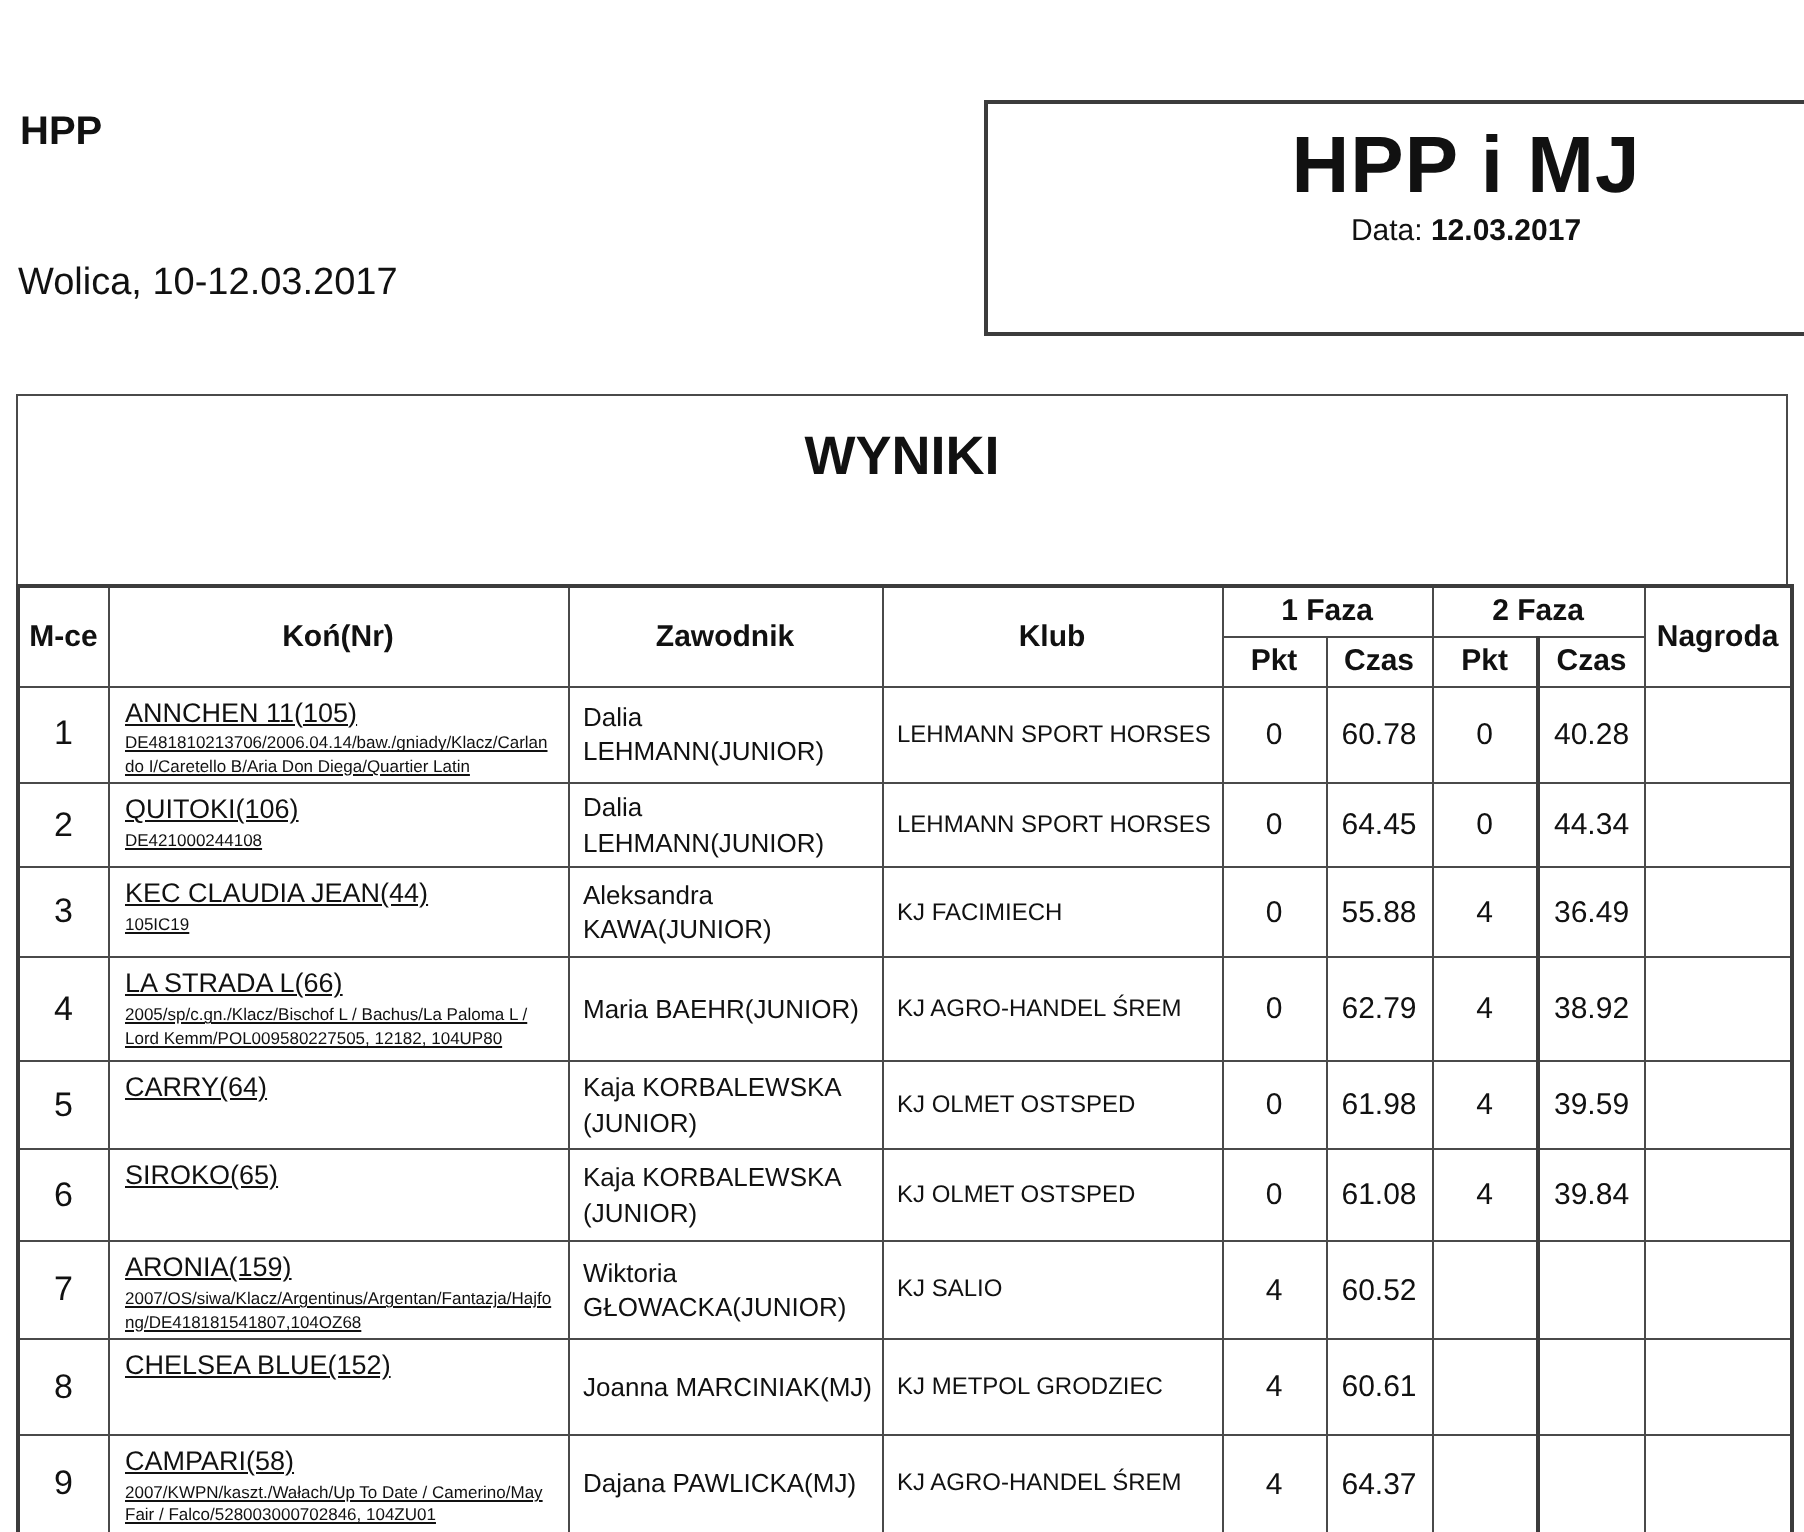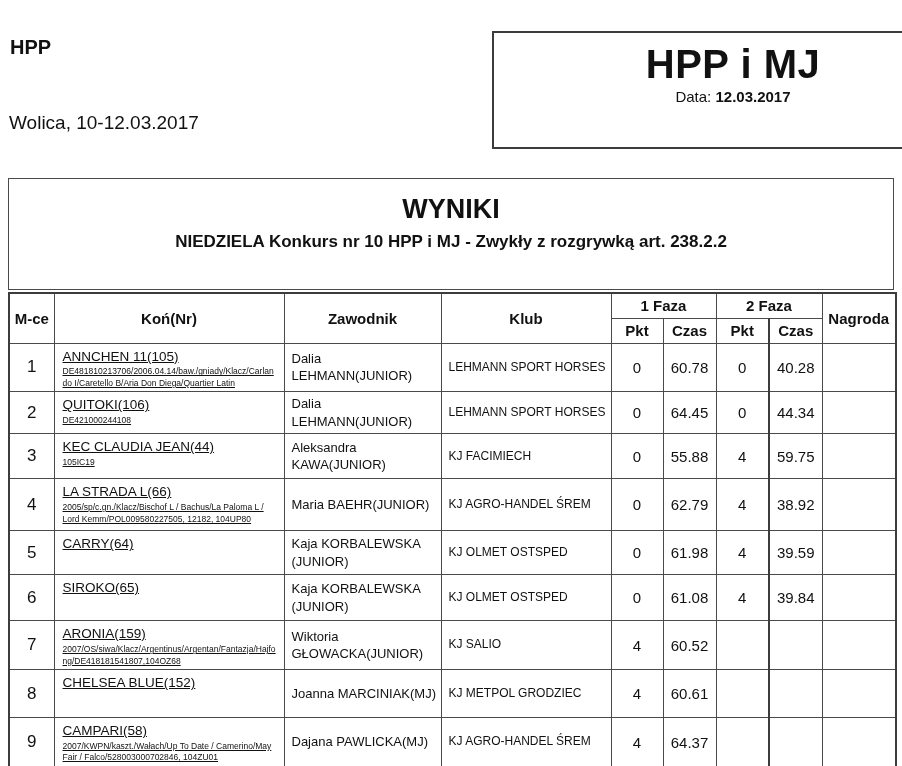--- a/index.html
+++ b/index.html
@@ -3,21 +3,21 @@
 <meta charset="utf-8">
 <style>
   * { margin: 0; padding: 0; box-sizing: border-box; }
   html, body {
     width: 902px; height: 766px;
     background: #ffffff;
     overflow: hidden;
     font-family: "Liberation Sans", sans-serif;
     color: #111111;
   }
-  .abs { position: absolute; }
+  .abs { position: absolute; margin-top: 19px; }
 
   
   #logo-text {
     left: 10px; top: 36px;
     font-size: 20px; font-weight: bold;
   }
   #location-date {
     left: 9px; top: 112px;
     font-size: 19px; font-weight: normal;
   }
@@ -28,21 +28,21 @@
   }
   #info-box .big-title {
     font-size: 40px; font-weight: bold; line-height: 1.1;
     margin-top: 9px; letter-spacing: 0.5px;
   }
   #info-box .info-line { font-size: 15px; line-height: 21px; }
   #info-box .info-line b { font-weight: bold; }
 
   
   #title-box {
-    left: 8px; top: 178px; width: 886px; height: 112px;
+    left: 8px; top: 178px; width: 886px; height: 97px;
     border: 1px solid #4a4a4a;
     text-align: center;
   }
   #title-box .main-title { font-size: 27px; font-weight: bold; margin-top: 15px; }
   #title-box .sub-title  { font-size: 17px; font-weight: bold; margin-top: 7px; }
 
   
   #results-table {
     position: absolute; left: 8px; top: 292px; width: 887px;
     border-collapse: collapse; table-layout: fixed;
@@ -92,21 +92,20 @@
 <div class="abs" id="info-box">
   <div class="big-title">HPP i MJ</div>
   <div class="info-line">
     <span>Data:</span>
     <b>12.03.2017</b>
   </div>
 </div>
 
 <div class="abs" id="title-box">
   <div class="main-title">WYNIKI</div>
-  <div class="sub-title">NIEDZIELA Konkurs nr 10 HPP i MJ - Zwykły z rozgrywką art. 238.2.2</div>
 </div>
 
 <table id="results-table">
   <colgroup>
     <col style="width:45px">
       <col style="width:230px">
       <col style="width:157px">
       <col style="width:170px">
     <col style="width:52px">
       <col style="width:53px">
@@ -164,21 +163,21 @@
       <td class="cell-place">3</td>
       <td class="cell-horse">
         <div class="horse-name">KEC CLAUDIA JEAN(44)</div>
         <div class="horse-details">105IC19</div>
       </td>
       <td class="cell-rider">Aleksandra KAWA(JUNIOR)</td>
       <td class="cell-club">KJ FACIMIECH</td>
       <td class="cell-num">0</td>
       <td class="cell-num">55.88</td>
       <td class="cell-num">4</td>
-      <td class="cell-num">59.75</td>
+      <td class="cell-num">36.49</td>
       <td class="cell-prize"></td>
     </tr>
     <tr>
       <td class="cell-place">4</td>
       <td class="cell-horse">
         <div class="horse-name">LA STRADA L(66)</div>
         <div class="horse-details">2005/sp/c.gn./Klacz/Bischof L / Bachus/La Paloma L / Lord Kemm/POL009580227505, 12182, 104UP80</div>
       </td>
       <td class="cell-rider">Maria BAEHR(JUNIOR)</td>
       <td class="cell-club">KJ AGRO-HANDEL ŚREM</td>

